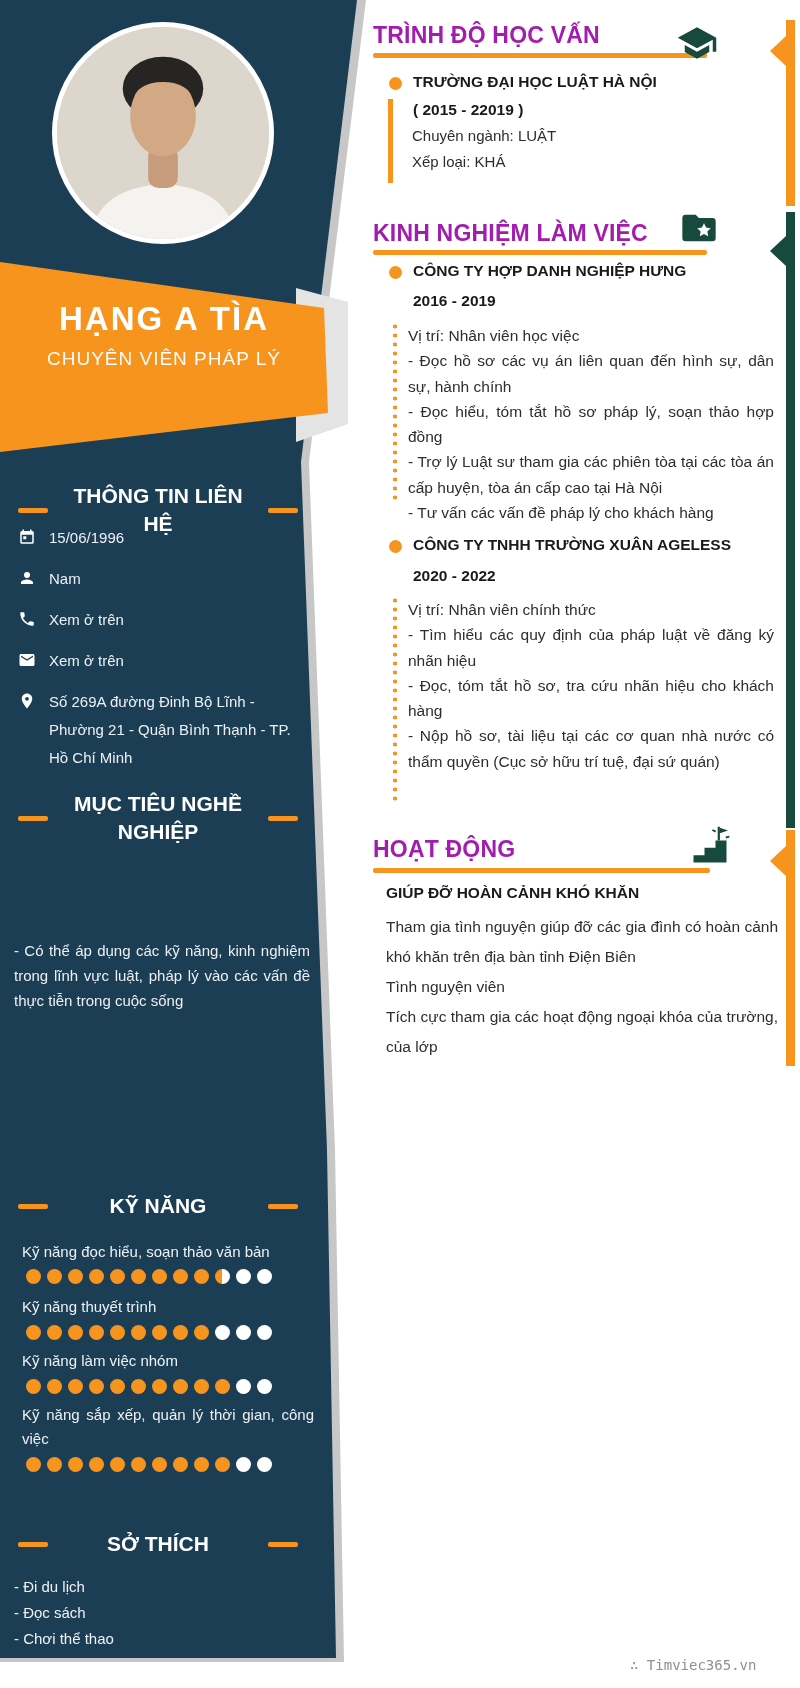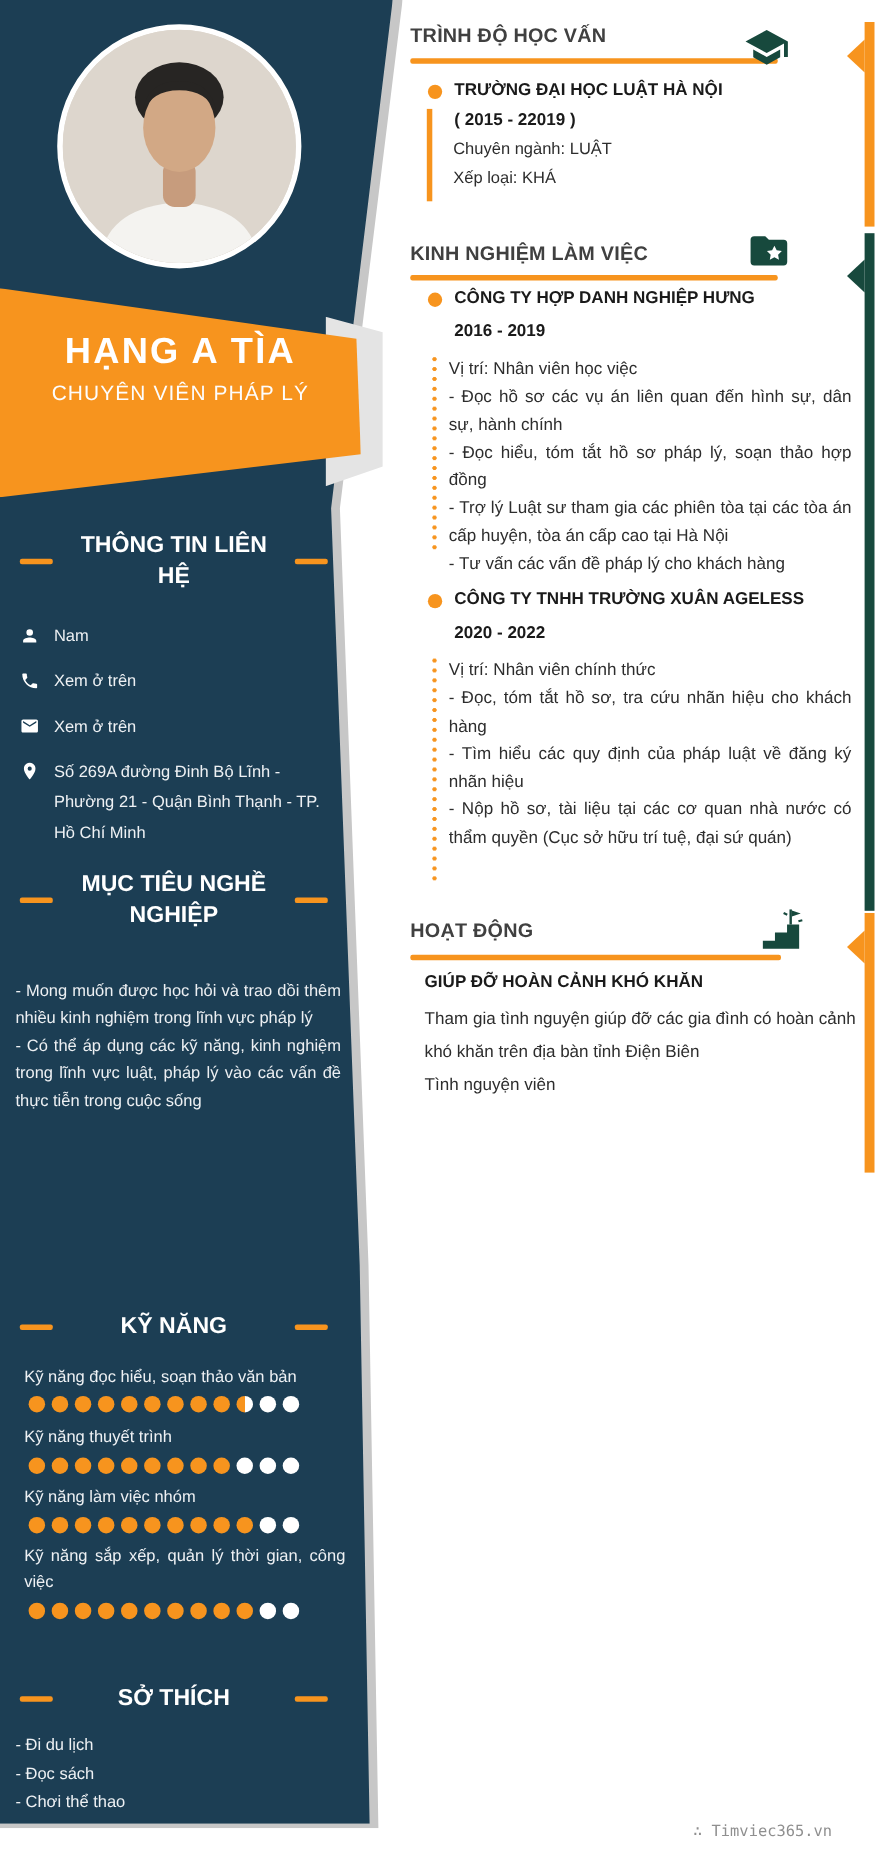--- a/index.html
+++ b/index.html
@@ -39,21 +39,21 @@
   .skill-label{left:22px;width:292px;color:#eef1f4;font-size:15px;line-height:24px;text-align:justify;}
   .dots{display:flex;gap:6px;}
   .dot{width:15px;height:15px;border-radius:50%;flex:0 0 auto;}
   .dot-full{background:#f7941e;}
   .dot-empty{background:#ffffff;}
   .dot-half{background:linear-gradient(90deg,#f7941e 50%,#ffffff 50%);}
 
   .hobby-list{left:14px;width:290px;color:#eef1f4;font-size:15px;line-height:26px;}
 
   
-  .sec-title{font-weight:bold;font-size:18px;color:#404040;letter-spacing:.2px;}
+  .sec-title{font-weight:bold;font-size:23px;color:#a21caf;letter-spacing:.2px;}
   .sec-underline{height:5px;background:#f7941e;border-radius:2px;}
   .hicon svg{display:block;fill:#17493d;}
   .vbar{width:9px;}
   .vbar-orange{background:#f7941e;}
   .vbar-teal{background:#17493d;}
   .arrow-left{width:0;height:0;border-top:15px solid transparent;border-bottom:15px solid transparent;}
   .arrow-orange{border-right:16px solid #f7941e;}
   .arrow-teal{border-right:16px solid #17493d;}
 
   .bullet{width:13px;height:13px;border-radius:50%;background:#f7941e;}
@@ -90,20 +90,28 @@
 
   <div class="abs cv-name">HẠNG A TÌA</div>
   <div class="abs cv-title">CHUYÊN VIÊN PHÁP LÝ</div>
 
   <div class="abs side-head" style="top:482px;">
     <span class="dash"></span>
     <span class="txt">THÔNG TIN LIÊN HỆ</span>
     <span class="dash"></span>
   </div>
 
+  <div class="abs contact-row" style="top:524px;">
+    <span class="cicon">
+      <svg viewBox="0 0 24 24">
+          <path d="M19 4h-1V2h-2v2H8V2H6v2H5a2 2 0 0 0-2 2v13a2 2 0 0 0 2 2h14a2 2 0 0 0 2-2V6a2 2 0 0 0-2-2zm0 15H5V9h14zM7 11h4v4H7z"></path>
+        </svg>
+    </span>
+    <span>15/06/1996</span>
+  </div>
   <div class="abs contact-row" style="top:565px;">
     <span class="cicon">
       <svg viewBox="0 0 24 24">
           <path d="M12 12a4 4 0 1 0-4-4 4 4 0 0 0 4 4zm0 2c-2.67 0-8 1.34-8 4v2h16v-2c0-2.66-5.33-4-8-4z"></path>
         </svg>
     </span>
     <span>Nam</span>
   </div>
   <div class="abs contact-row" style="top:606px;">
     <span class="cicon">
@@ -128,21 +136,20 @@
         </svg>
     </span>
     <span style="width:266px;display:block;">Số 269A đường Đinh Bộ Lĩnh - Phường 21 - Quận Bình Thạnh - TP. Hồ Chí Minh</span>
   </div>
 
   <div class="abs side-head" style="top:790px;">
     <span class="dash"></span>
     <span class="txt" style="max-width:195px;">MỤC TIÊU NGHỀ NGHIỆP</span>
     <span class="dash"></span>
   </div>
-  <div class="abs side-par" style="top:888px;">- Mong muốn được học hỏi và trao dồi thêm nhiều kinh nghiệm trong lĩnh vực pháp lý</div>
   <div class="abs side-par" style="top:938px;">- Có thể áp dụng các kỹ năng, kinh nghiệm trong lĩnh vực luật, pháp lý vào các vấn đề thực tiễn trong cuộc sống</div>
 
   <div class="abs side-head" style="top:1192px;">
     <span class="dash"></span>
     <span class="txt">KỸ NĂNG</span>
     <span class="dash"></span>
   </div>
   <div class="abs skill-label" style="top:1240px;">Kỹ năng đọc hiểu, soạn thảo văn bản</div>
   <div class="abs dots" style="left:26px;top:1269px;">
       <span class="dot dot-full"></span>
@@ -254,22 +261,22 @@
     <div>- Trợ lý Luật sư tham gia các phiên tòa tại các tòa án cấp huyện, tòa án cấp cao tại Hà Nội</div>
     <div>- Tư vấn các vấn đề pháp lý cho khách hàng</div>
   </div>
 
   <div class="abs bullet" style="left:389px;top:540px;"></div>
   <div class="abs h-bold" style="left:413px;top:536px;">CÔNG TY TNHH TRƯỜNG XUÂN AGELESS</div>
   <div class="abs h-bold" style="left:413px;top:567px;">2020 - 2022</div>
   <div class="abs dotline" style="left:393px;top:596px;height:208px;"></div>
   <div class="abs detail-block" style="left:408px;top:597px;">
     <div>Vị trí: Nhân viên chính thức</div>
+    <div>- Tìm hiểu các quy định của pháp luật về đăng ký nhãn hiệu</div>
     <div>- Đọc, tóm tắt hồ sơ, tra cứu nhãn hiệu cho khách hàng</div>
-    <div>- Tìm hiểu các quy định của pháp luật về đăng ký nhãn hiệu</div>
     <div>- Nộp hồ sơ, tài liệu tại các cơ quan nhà nước có thẩm quyền (Cục sở hữu trí tuệ, đại sứ quán)</div>
   </div>
 
   <div class="abs sec-title" style="left:373px;top:836px;">HOẠT ĐỘNG</div>
   <div class="abs sec-underline" style="left:373px;top:868px;width:337px;"></div>
   <div class="abs hicon" style="left:686px;top:824px;">
     <svg viewBox="0 0 24 24" width="48" height="44">
       <path d="M3 21v-4h6v-4h6V9h6v12H3z"></path>
       <rect x="16.2" y="1.5" width="1.2" height="7.5"></rect>
       <path d="m17.4 2 4.4 1.5-4.4 1.5z"></path>
@@ -277,17 +284,18 @@
       <rect x="20.6" y="6.6" width="2" height="1" transform="rotate(-15 21.6 7.1)"></rect>
     </svg>
   </div>
   <div class="abs vbar vbar-orange" style="left:786px;top:830px;height:236px;"></div>
   <div class="abs arrow-left arrow-orange" style="left:770px;top:846px;"></div>
 
   <div class="abs h-bold" style="left:386px;top:884px;">GIÚP ĐỠ HOÀN CẢNH KHÓ KHĂN</div>
   <div class="abs act-body" style="left:386px;top:912px;">
     <div>Tham gia tình nguyện giúp đỡ các gia đình có hoàn cảnh khó khăn trên địa bàn tỉnh Điện Biên</div>
     <div>Tình nguyện viên</div>
+    <div>Tích cực tham gia các hoạt động ngoại khóa của trường, của lớp</div>
   </div>
 
   <div class="abs watermark">∴ Timviec365.vn</div>
 
 </div>
 
 </body></html>

